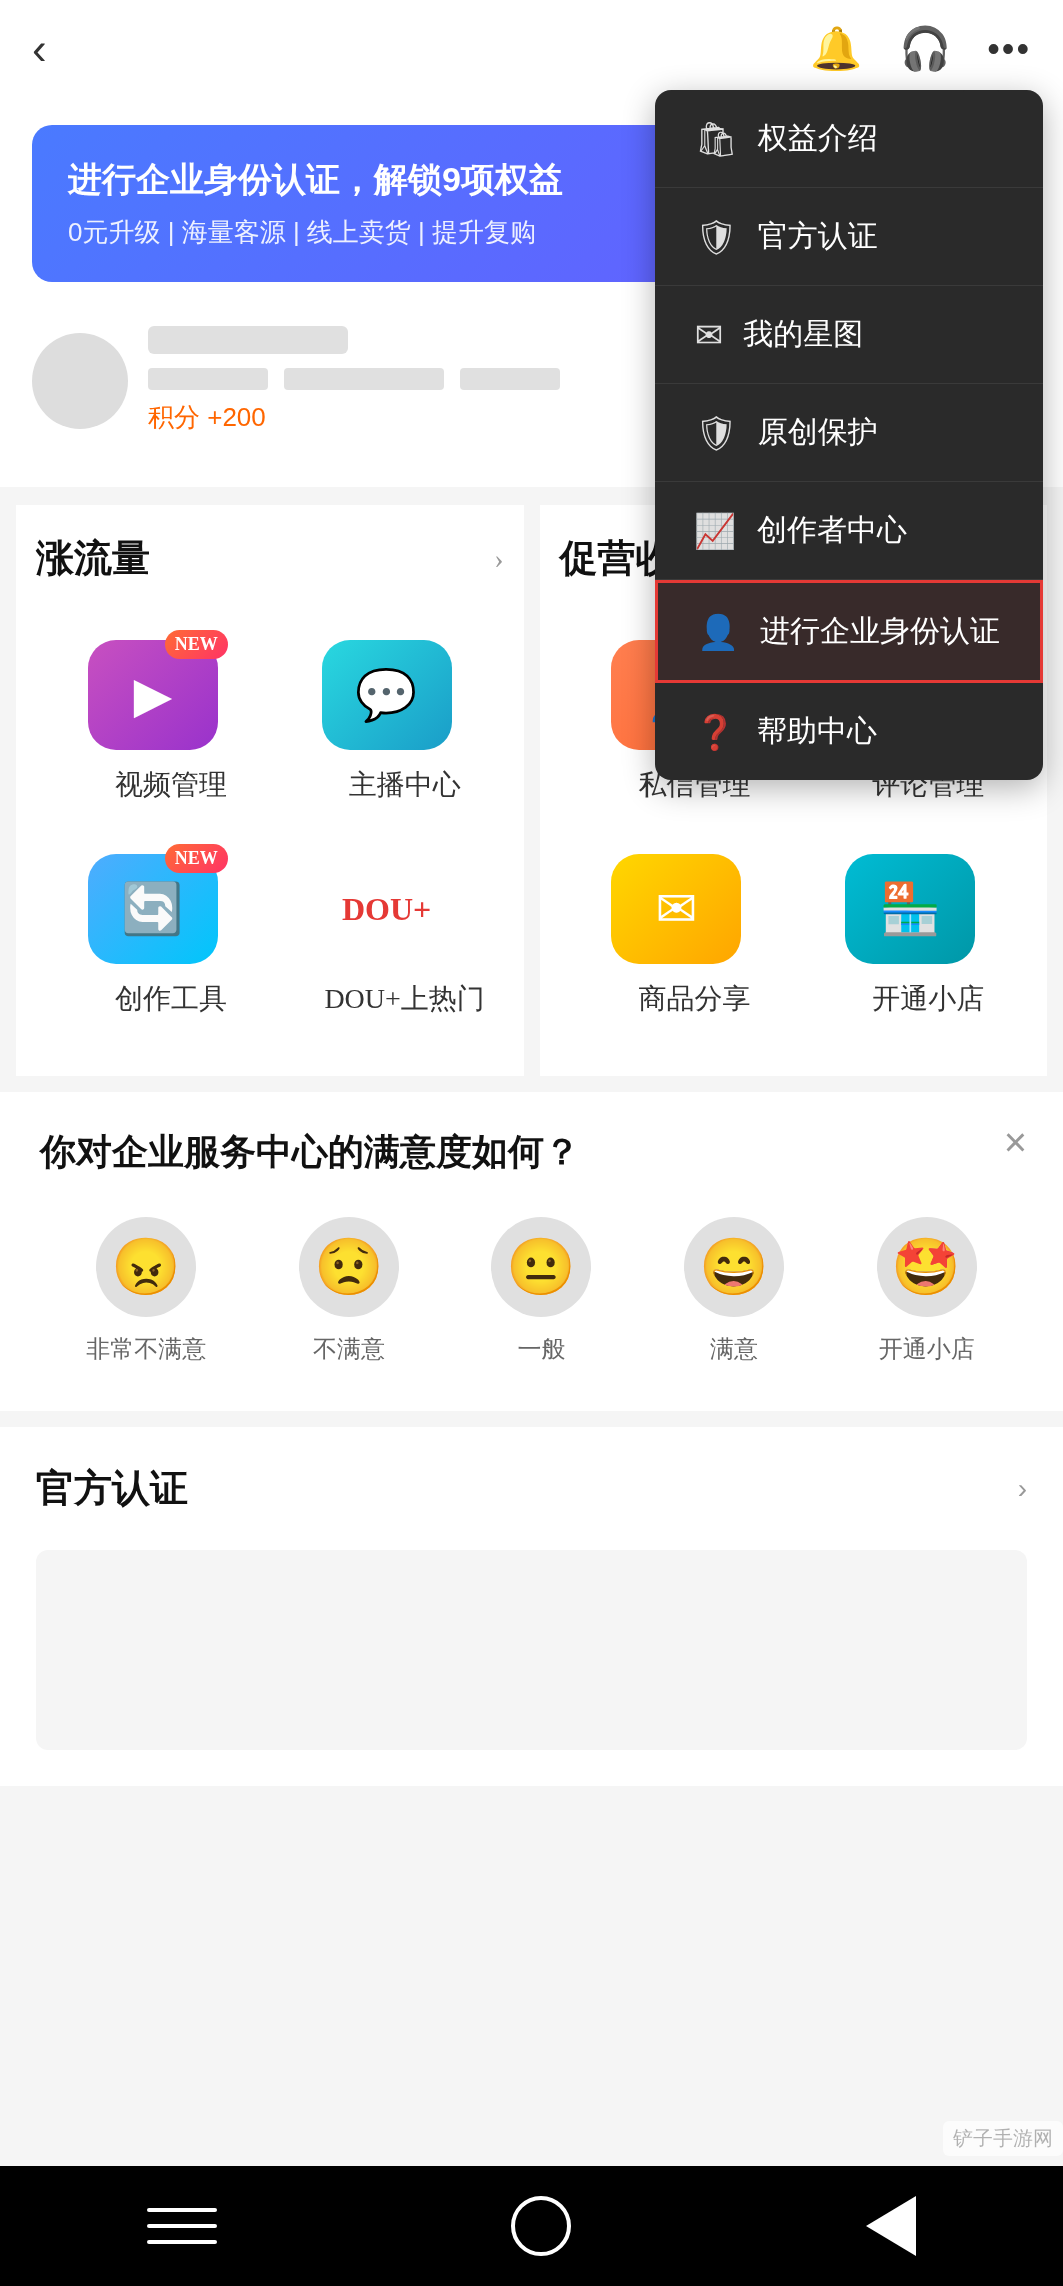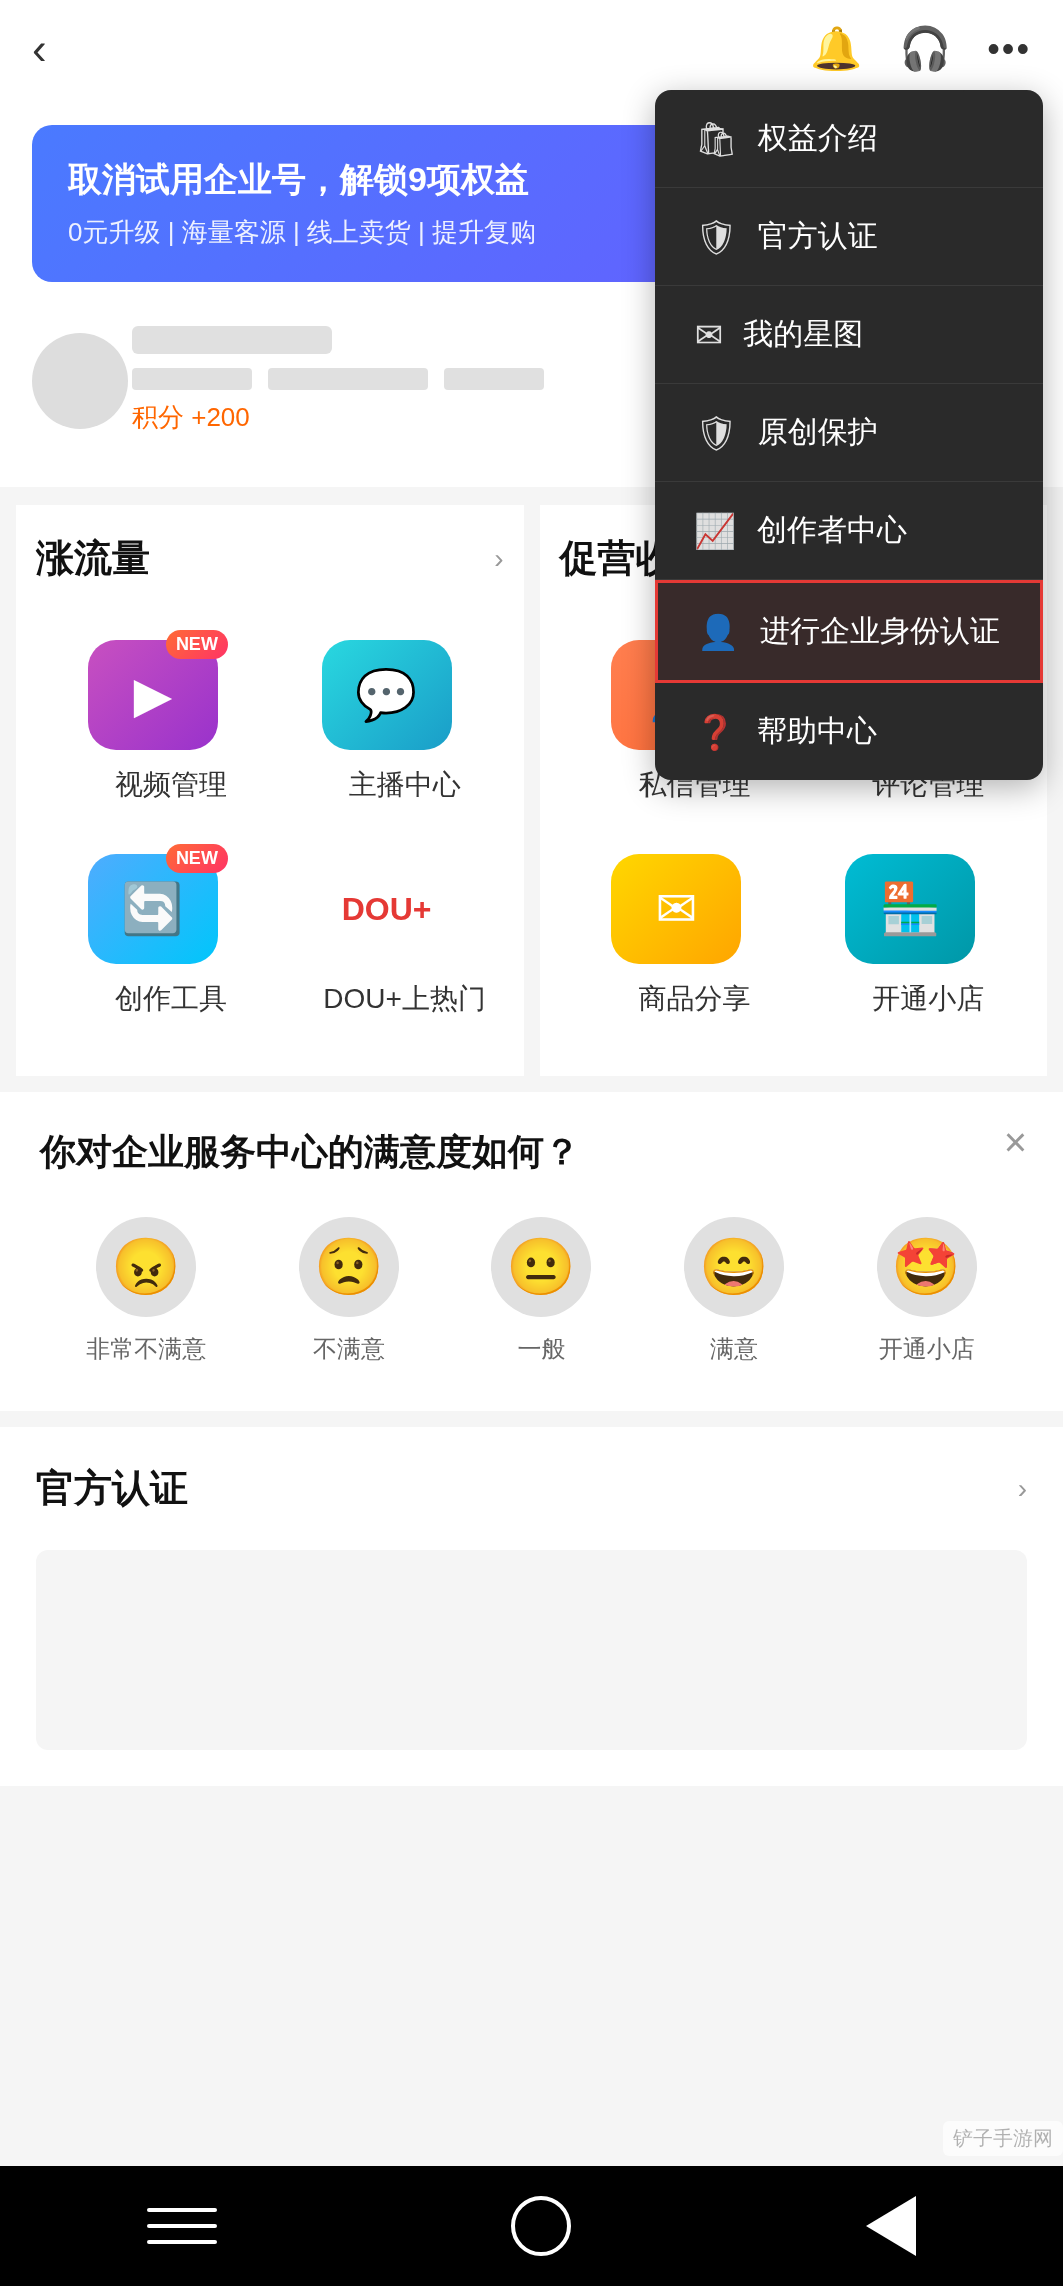--- a/index.html
+++ b/index.html
@@ -104,21 +104,21 @@
       font-weight: bold;
       margin-bottom: 12px;
     }
     .banner-sub {
       font-size: 26px;
       opacity: 0.9;
     }
     .profile-info {
       display: flex;
       align-items: center;
-      gap: 4px;
+      gap: 20px;
       padding: 20px 0;
     }
     .avatar-placeholder {
       width: 96px;
       height: 96px;
       border-radius: 50%;
       background: #ddd;
     }
     .profile-texts {
       flex: 1;
@@ -146,20 +146,21 @@
     }
     .score-val {
       color: #f60;
     }
 
     
     .grid-section {
       background: #fff;
       padding: 36px;
       margin-bottom: 16px;
+      font-family: Liberation Serif, serif;
     }
     .section-header {
       display: flex;
       align-items: center;
       justify-content: space-between;
       margin-bottom: 36px;
     }
     .section-title {
       font-size: 38px;
       font-weight: bold;
@@ -347,21 +348,21 @@
     <span>进行企业身份认证</span>
   </div>
   <div class="menu-item">
     <span class="menu-icon">❓</span>
     <span>帮助中心</span>
   </div>
 </div>
 
 <div class="profile-section">
   <div class="profile-banner">
-    <div class="banner-title">取消试用企业号，解锁9项权益</div>
+    <div class="banner-title">进行企业身份认证，解锁9项权益</div>
     <div class="banner-sub">0元升级 | 海量客源 | 线上卖货 | 提升复购</div>
   </div>
   <div class="profile-info">
     <div class="avatar-placeholder"></div>
     <div class="profile-texts">
       <div class="name-bar"></div>
       <div class="info-bars">
         <div class="info-bar" style="width:120px;"></div>
         <div class="info-bar" style="width:160px;"></div>
         <div class="info-bar" style="width:100px;"></div>

